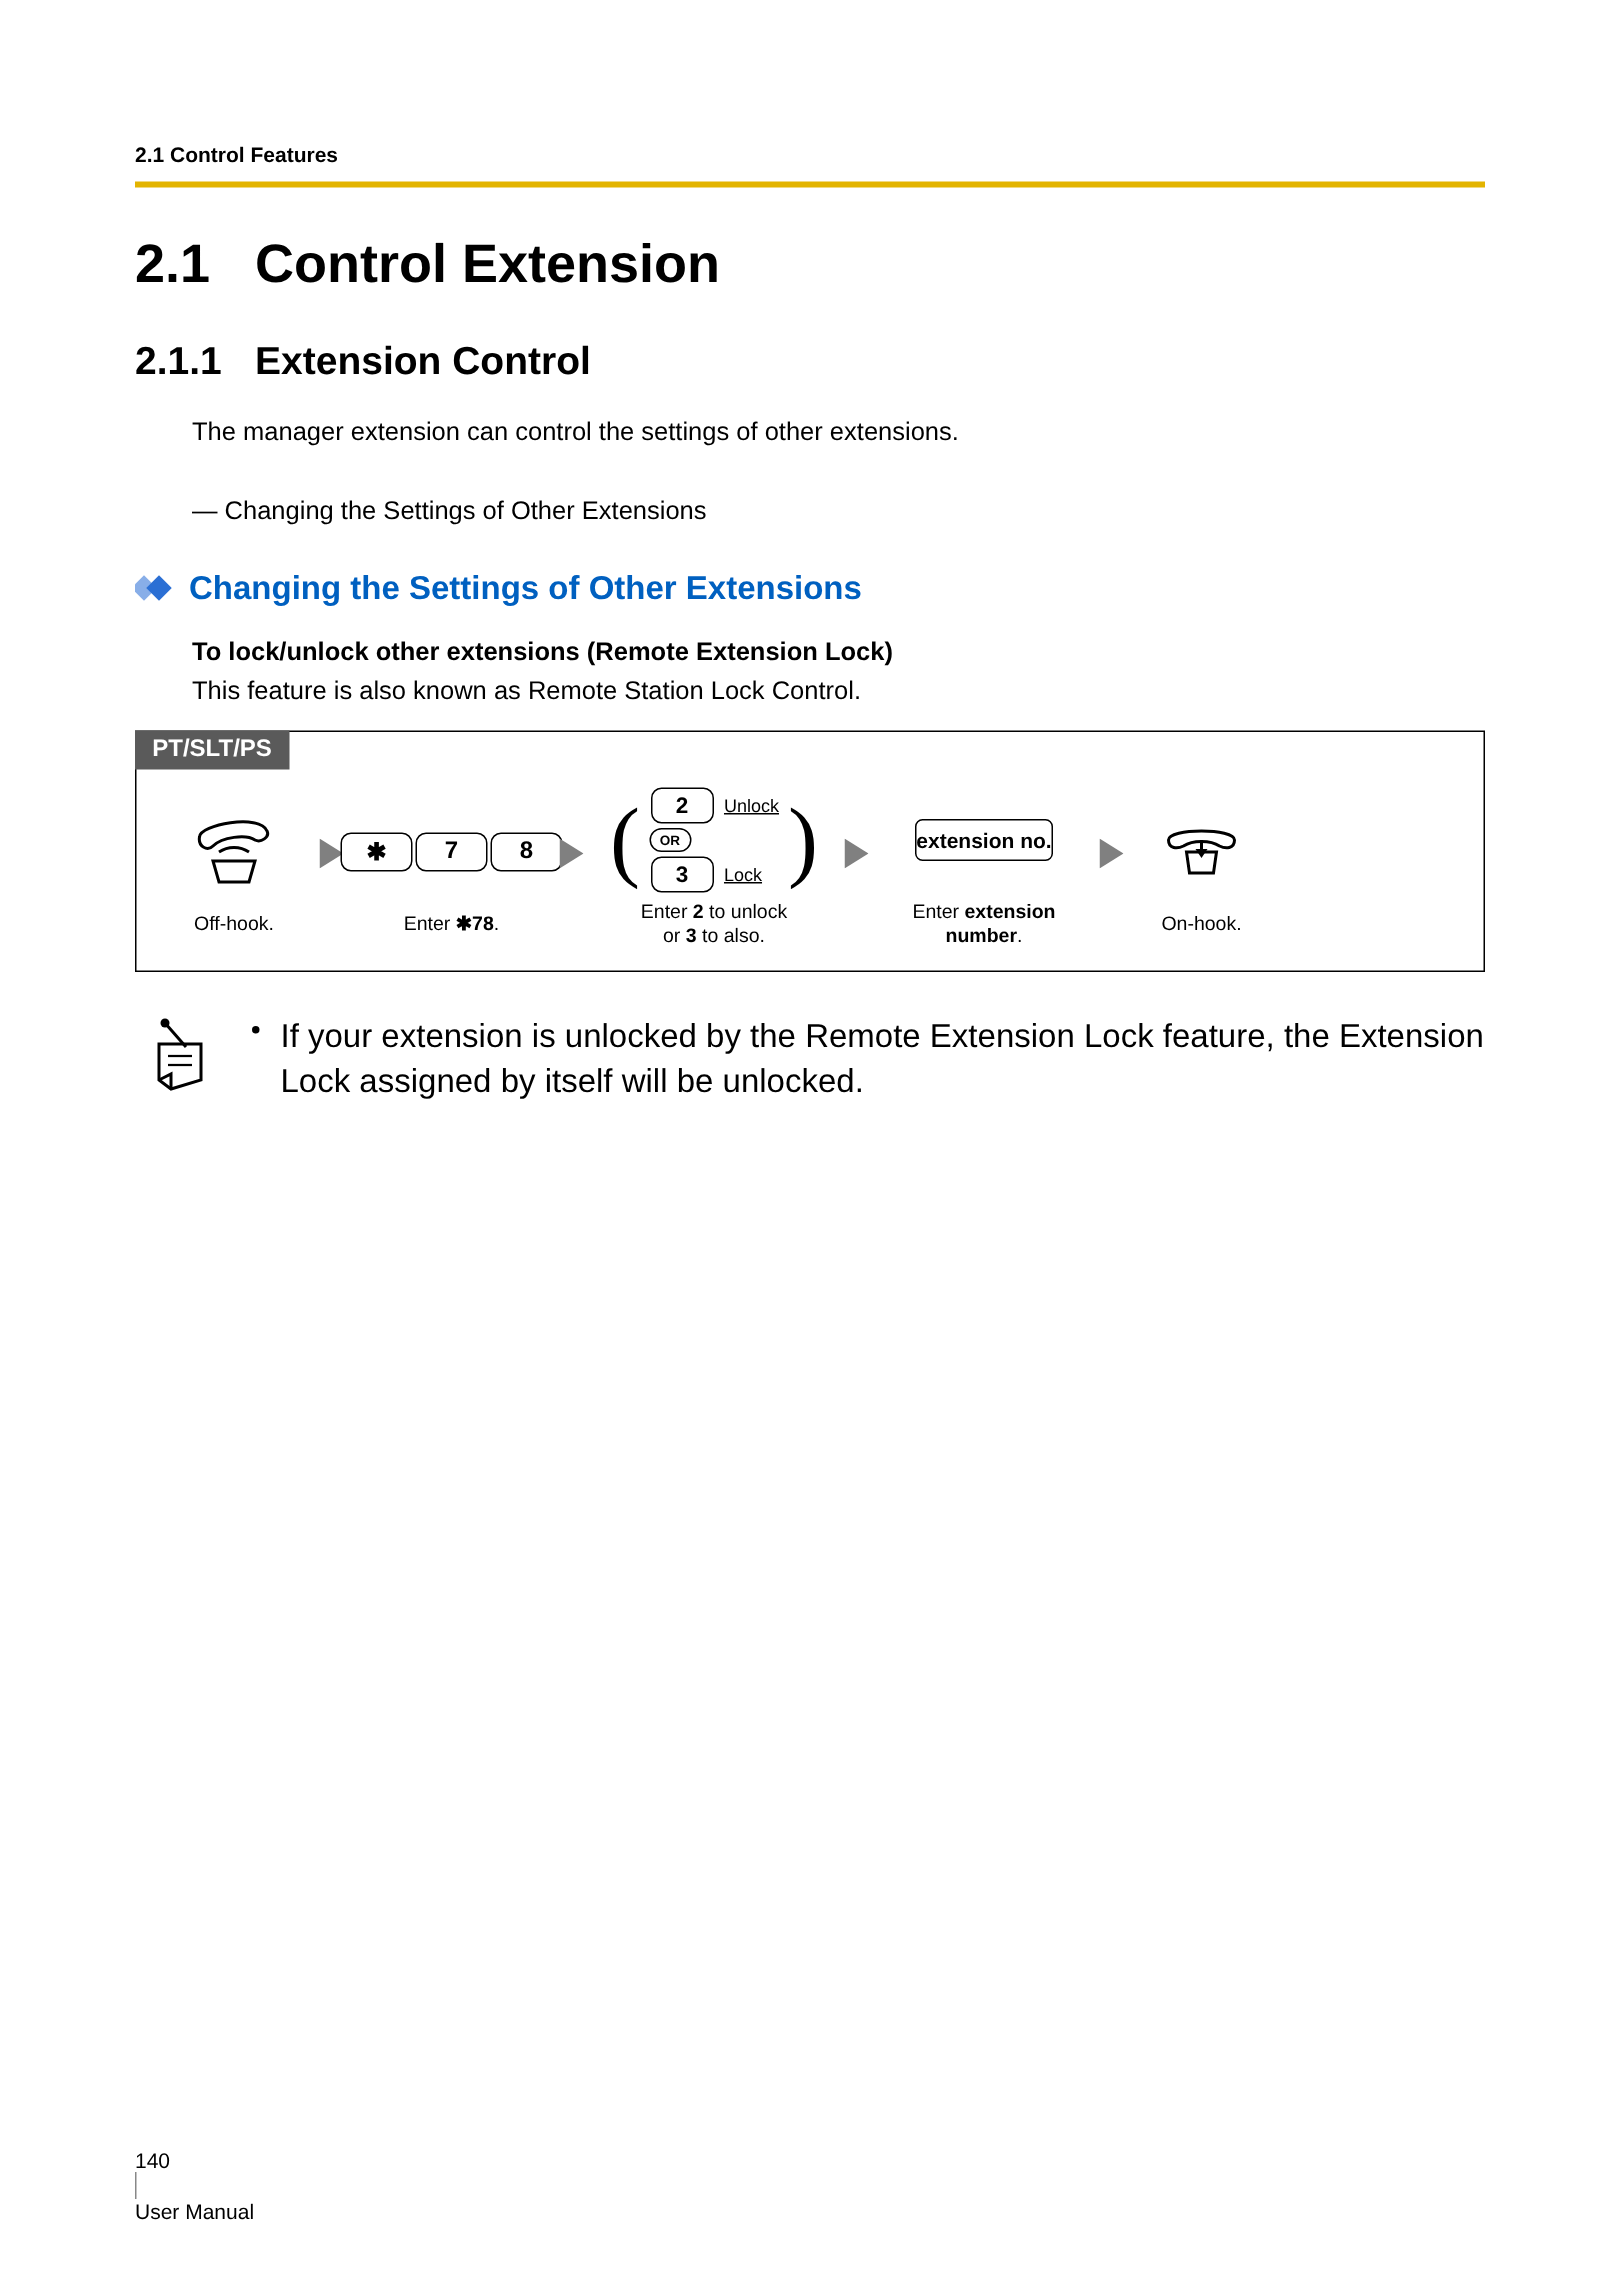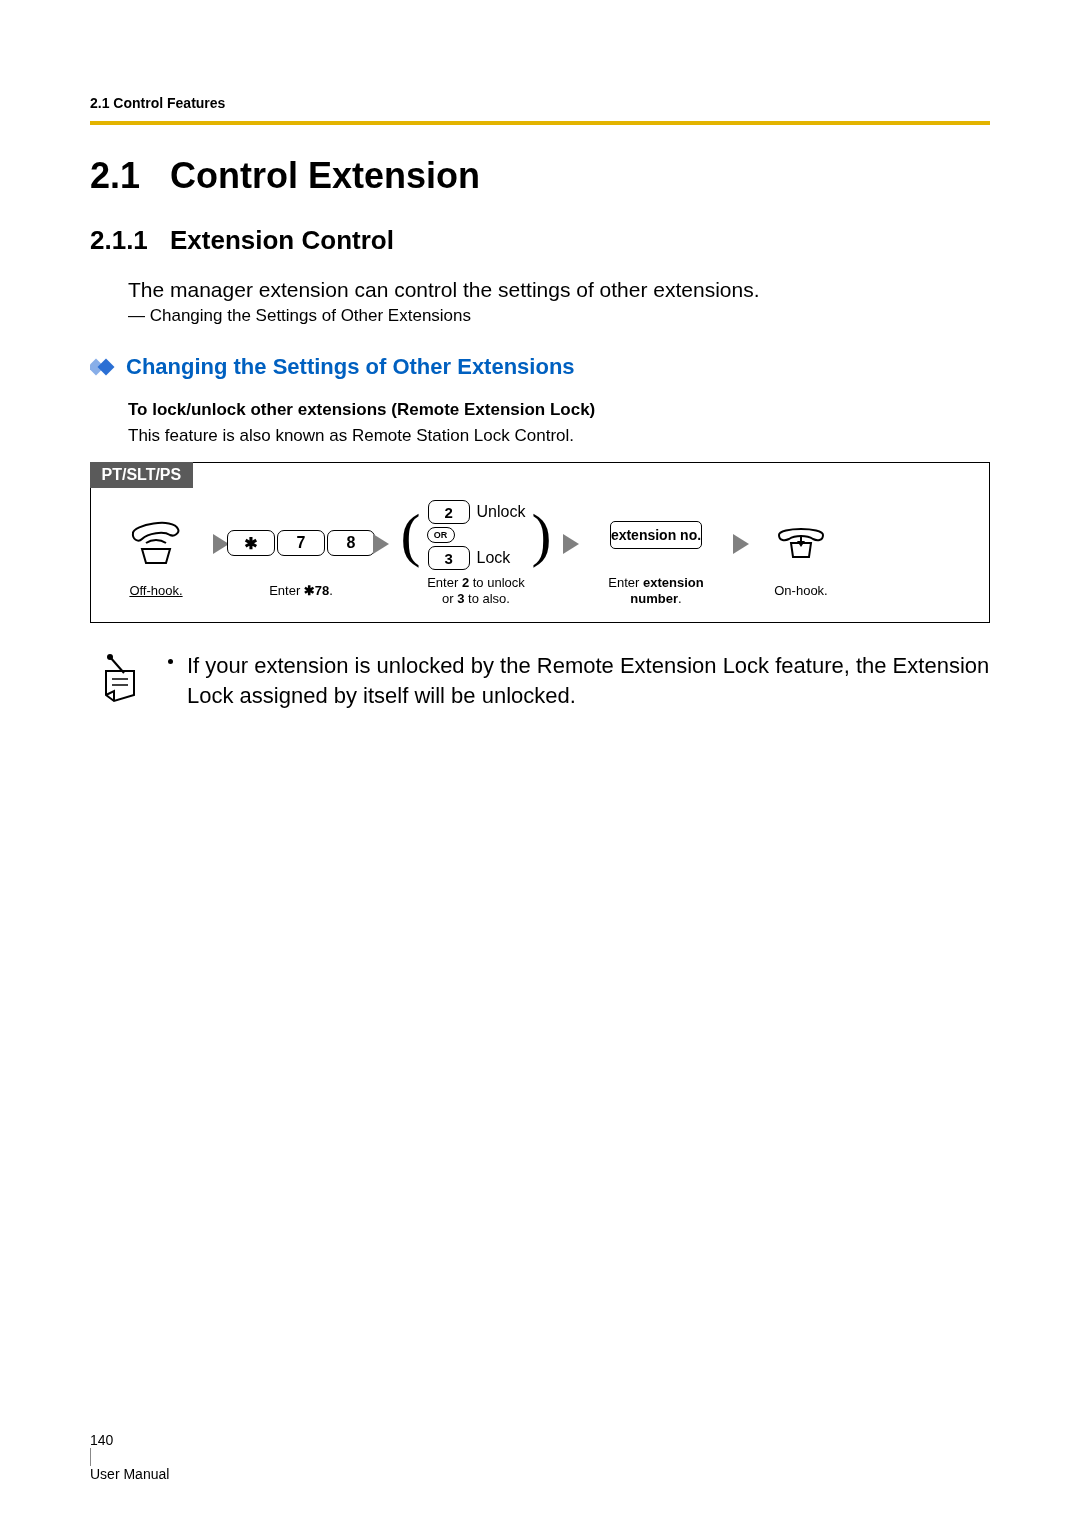--- a/index.html
+++ b/index.html
@@ -35,22 +35,22 @@
   h2.subsection {
     font-size: 26px;
     font-weight: bold;
     margin: 0 0 22px 0;
   }
   h2.subsection .num { display:inline-block; width: 80px; }
   .body-indent {
     margin-left: 38px;
   }
   p.intro {
-    font-size: 21px;
-    margin: 0 0 4px 0;
+    font-size: 17px;
+    margin: 0 0 33px 0;
   }
   p.dash-item {
     font-size: 17px;
     margin: 0 0 28px 0;
   }
   .blue-heading-row {
     display: flex;
     align-items: center;
     gap: 10px;
     margin-bottom: 20px;
@@ -151,21 +151,21 @@
     gap: 6px;
   }
   .brace { font-size: 60px; line-height: 0; font-family: "Times New Roman", serif; }
   .choice-col {
     display: flex;
     flex-direction: column;
     gap: 2px;
     align-items: flex-start;
   }
   .choice-line { display:flex; align-items:center; gap:6px; }
-  .choice-label { font-size: 16px; }
+  .choice-label { font-size: 12px; text-decoration: underline; }
   .or-badge {
     display:inline-flex; align-items:center; justify-content:center;
     border:1.2px solid #000; border-radius: 9px;
     font-size: 9px; font-weight:bold;
     width: 26px; height: 14px;
     margin: 1px 0;
   }
   
   .note-row {
     display: flex;
@@ -230,21 +230,21 @@
   <div class="body-indent">
     <p class="bold-sub">To lock/unlock other extensions (Remote Extension Lock)</p>
     <p class="plain-line">This feature is also known as Remote Station Lock Control.</p>
   </div>
 
   <div class="proc-box">
     <div class="proc-tab">PT/SLT/PS</div>
     <div class="proc-body">
       <div class="step-row">
 
-        <div class="step" style="width:90px;text-decoration:underline;">
+        <div class="step" style="width:90px;">
           <div class="step-graphic">
             <svg width="56" height="48" viewBox="0 0 56 48">
               <path d="M5 14 C 5 6, 45 -2, 50 10 C 52 14, 46 18, 42 16 C 36 12, 20 14, 14 20 C 10 24, 4 20, 5 14 Z" fill="none" stroke="#000" stroke-width="2"></path>
               <path d="M14 30 L42 30 L38 44 L18 44 Z" fill="none" stroke="#000" stroke-width="2"></path>
               <path d="M18 24 C 24 20, 32 20, 38 24" fill="none" stroke="#000" stroke-width="2"></path>
             </svg>
           </div>
           <div class="step-caption">Off-hook.</div>
         </div>
 

